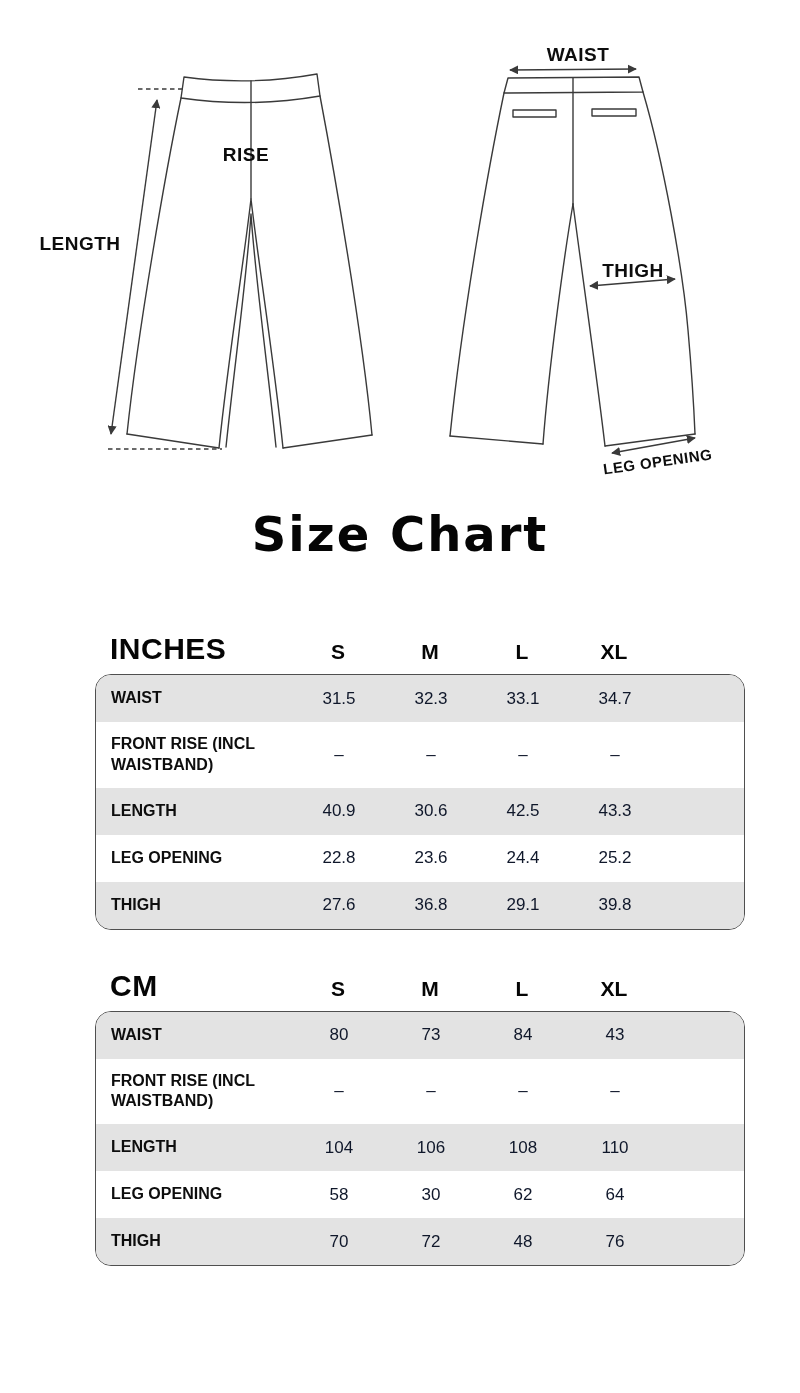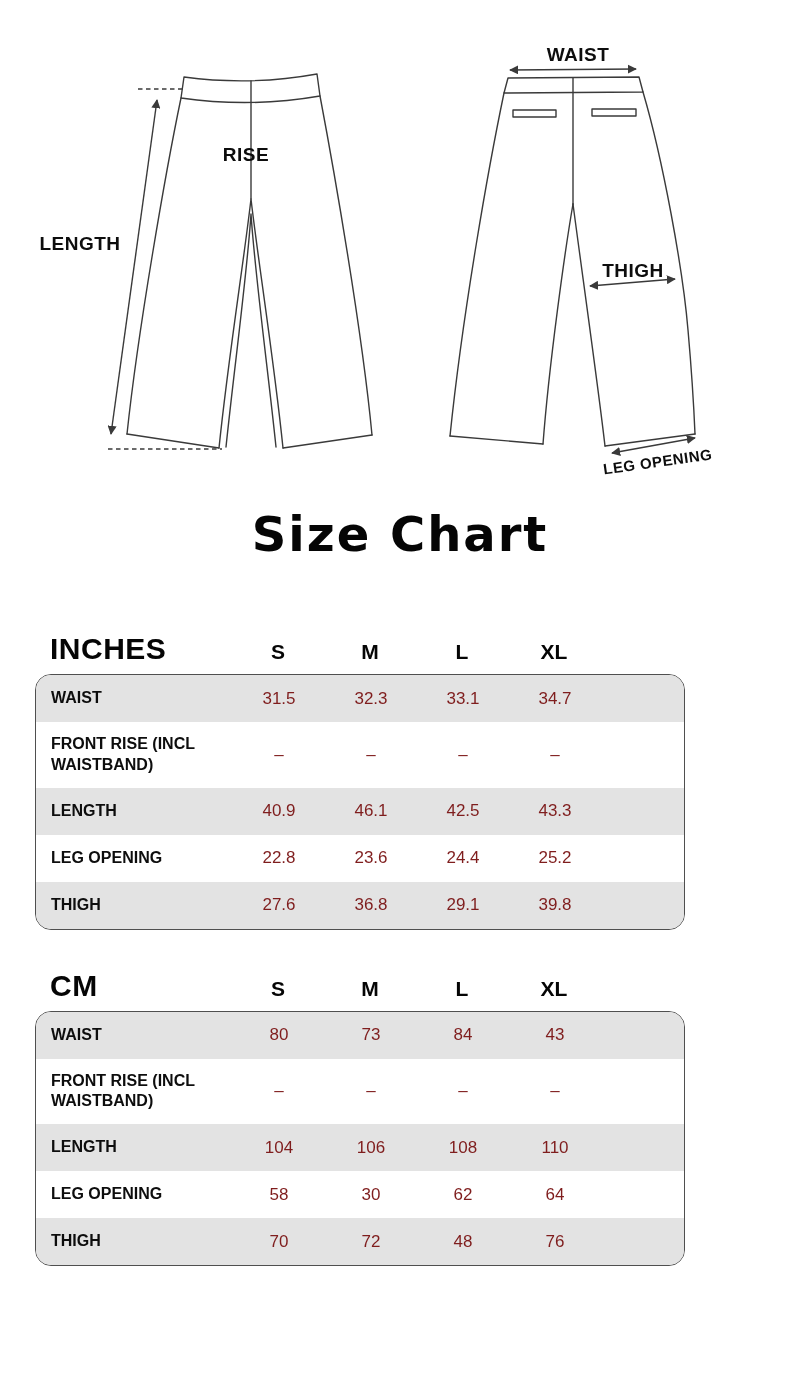--- a/index.html
+++ b/index.html
@@ -18,39 +18,39 @@
   .measure{fill:none;stroke:#3a3a3a;stroke-width:1.4;}
   .diag-label{font:700 19px "Liberation Sans","DejaVu Sans",sans-serif;fill:#0d0d0d;letter-spacing:.5px;}
   .diag-label-sm{font:700 15px "Liberation Sans","DejaVu Sans",sans-serif;fill:#0d0d0d;letter-spacing:.5px;}
   
   .page-title{
     margin:20px 0 0;text-align:center;
     font-family:"DejaVu Sans","Liberation Sans",sans-serif;
     font-weight:800;font-size:48px;line-height:1;letter-spacing:2px;color:#050505;
   }
   
-  .size-section{width:650px;margin-left:35px;}
+  .size-section{width:650px;margin-left:95px;}
   .size-section.first{margin-top:70px;}
   .size-section.second{margin-top:35px;}
   .sec-head{
     display:grid;grid-template-columns:197px 92px 92px 92px 92px 1fr;
     align-items:end;height:38px;margin-bottom:8px;
   }
   .unit-label{font-size:30px;font-weight:700;padding-left:15px;letter-spacing:.5px;color:#050505;}
   .col-head{font-size:21px;font-weight:700;text-align:center;padding-bottom:2px;color:#050505;}
   .size-table{
     border:1.5px solid #4f4f4f;border-radius:16px;overflow:hidden;background:#fff;
   }
   .trow{
     display:grid;grid-template-columns:197px 92px 92px 92px 92px 1fr;
     align-items:center;min-height:47px;padding:12px 0;box-sizing:border-box;
   }
   .trow.stripe{background:#e3e3e3;}
   .row-label{font-size:16px;font-weight:700;line-height:1.3;padding-left:15px;padding-right:12px;color:#0d0d0d;}
-  .cell-val{font-size:17px;font-weight:400;text-align:center;color:#7f1d1d;}
+  .cell-val{font-size:17px;font-weight:400;text-align:center;color:#0f172a;}
 </style>
 </head>
 <body>
 
 <div class="diagram-wrap">
   <svg width="800" height="490" viewBox="0 0 800 490">
     <defs>
       <marker id="arr" viewBox="0 0 10 10" refX="9" refY="5" markerWidth="6.5" markerHeight="6.5" orient="auto-start-reverse">
         <path d="M0,0 L10,5 L0,10 z" fill="#3a3a3a"></path>
       </marker>
@@ -117,21 +117,21 @@
       <div class="row-label">FRONT RISE (INCL WAISTBAND)</div>
       <div class="cell-val">–</div>
       <div class="cell-val">–</div>
       <div class="cell-val">–</div>
       <div class="cell-val">–</div>
       <div></div>
     </div>
     <div class="trow stripe">
       <div class="row-label">LENGTH</div>
       <div class="cell-val">40.9</div>
-      <div class="cell-val">46.1</div>
+      <div class="cell-val">30.6</div>
       <div class="cell-val">42.5</div>
       <div class="cell-val">43.3</div>
       <div></div>
     </div>
     <div class="trow">
       <div class="row-label">LEG OPENING</div>
       <div class="cell-val">22.8</div>
       <div class="cell-val">23.6</div>
       <div class="cell-val">24.4</div>
       <div class="cell-val">25.2</div>

